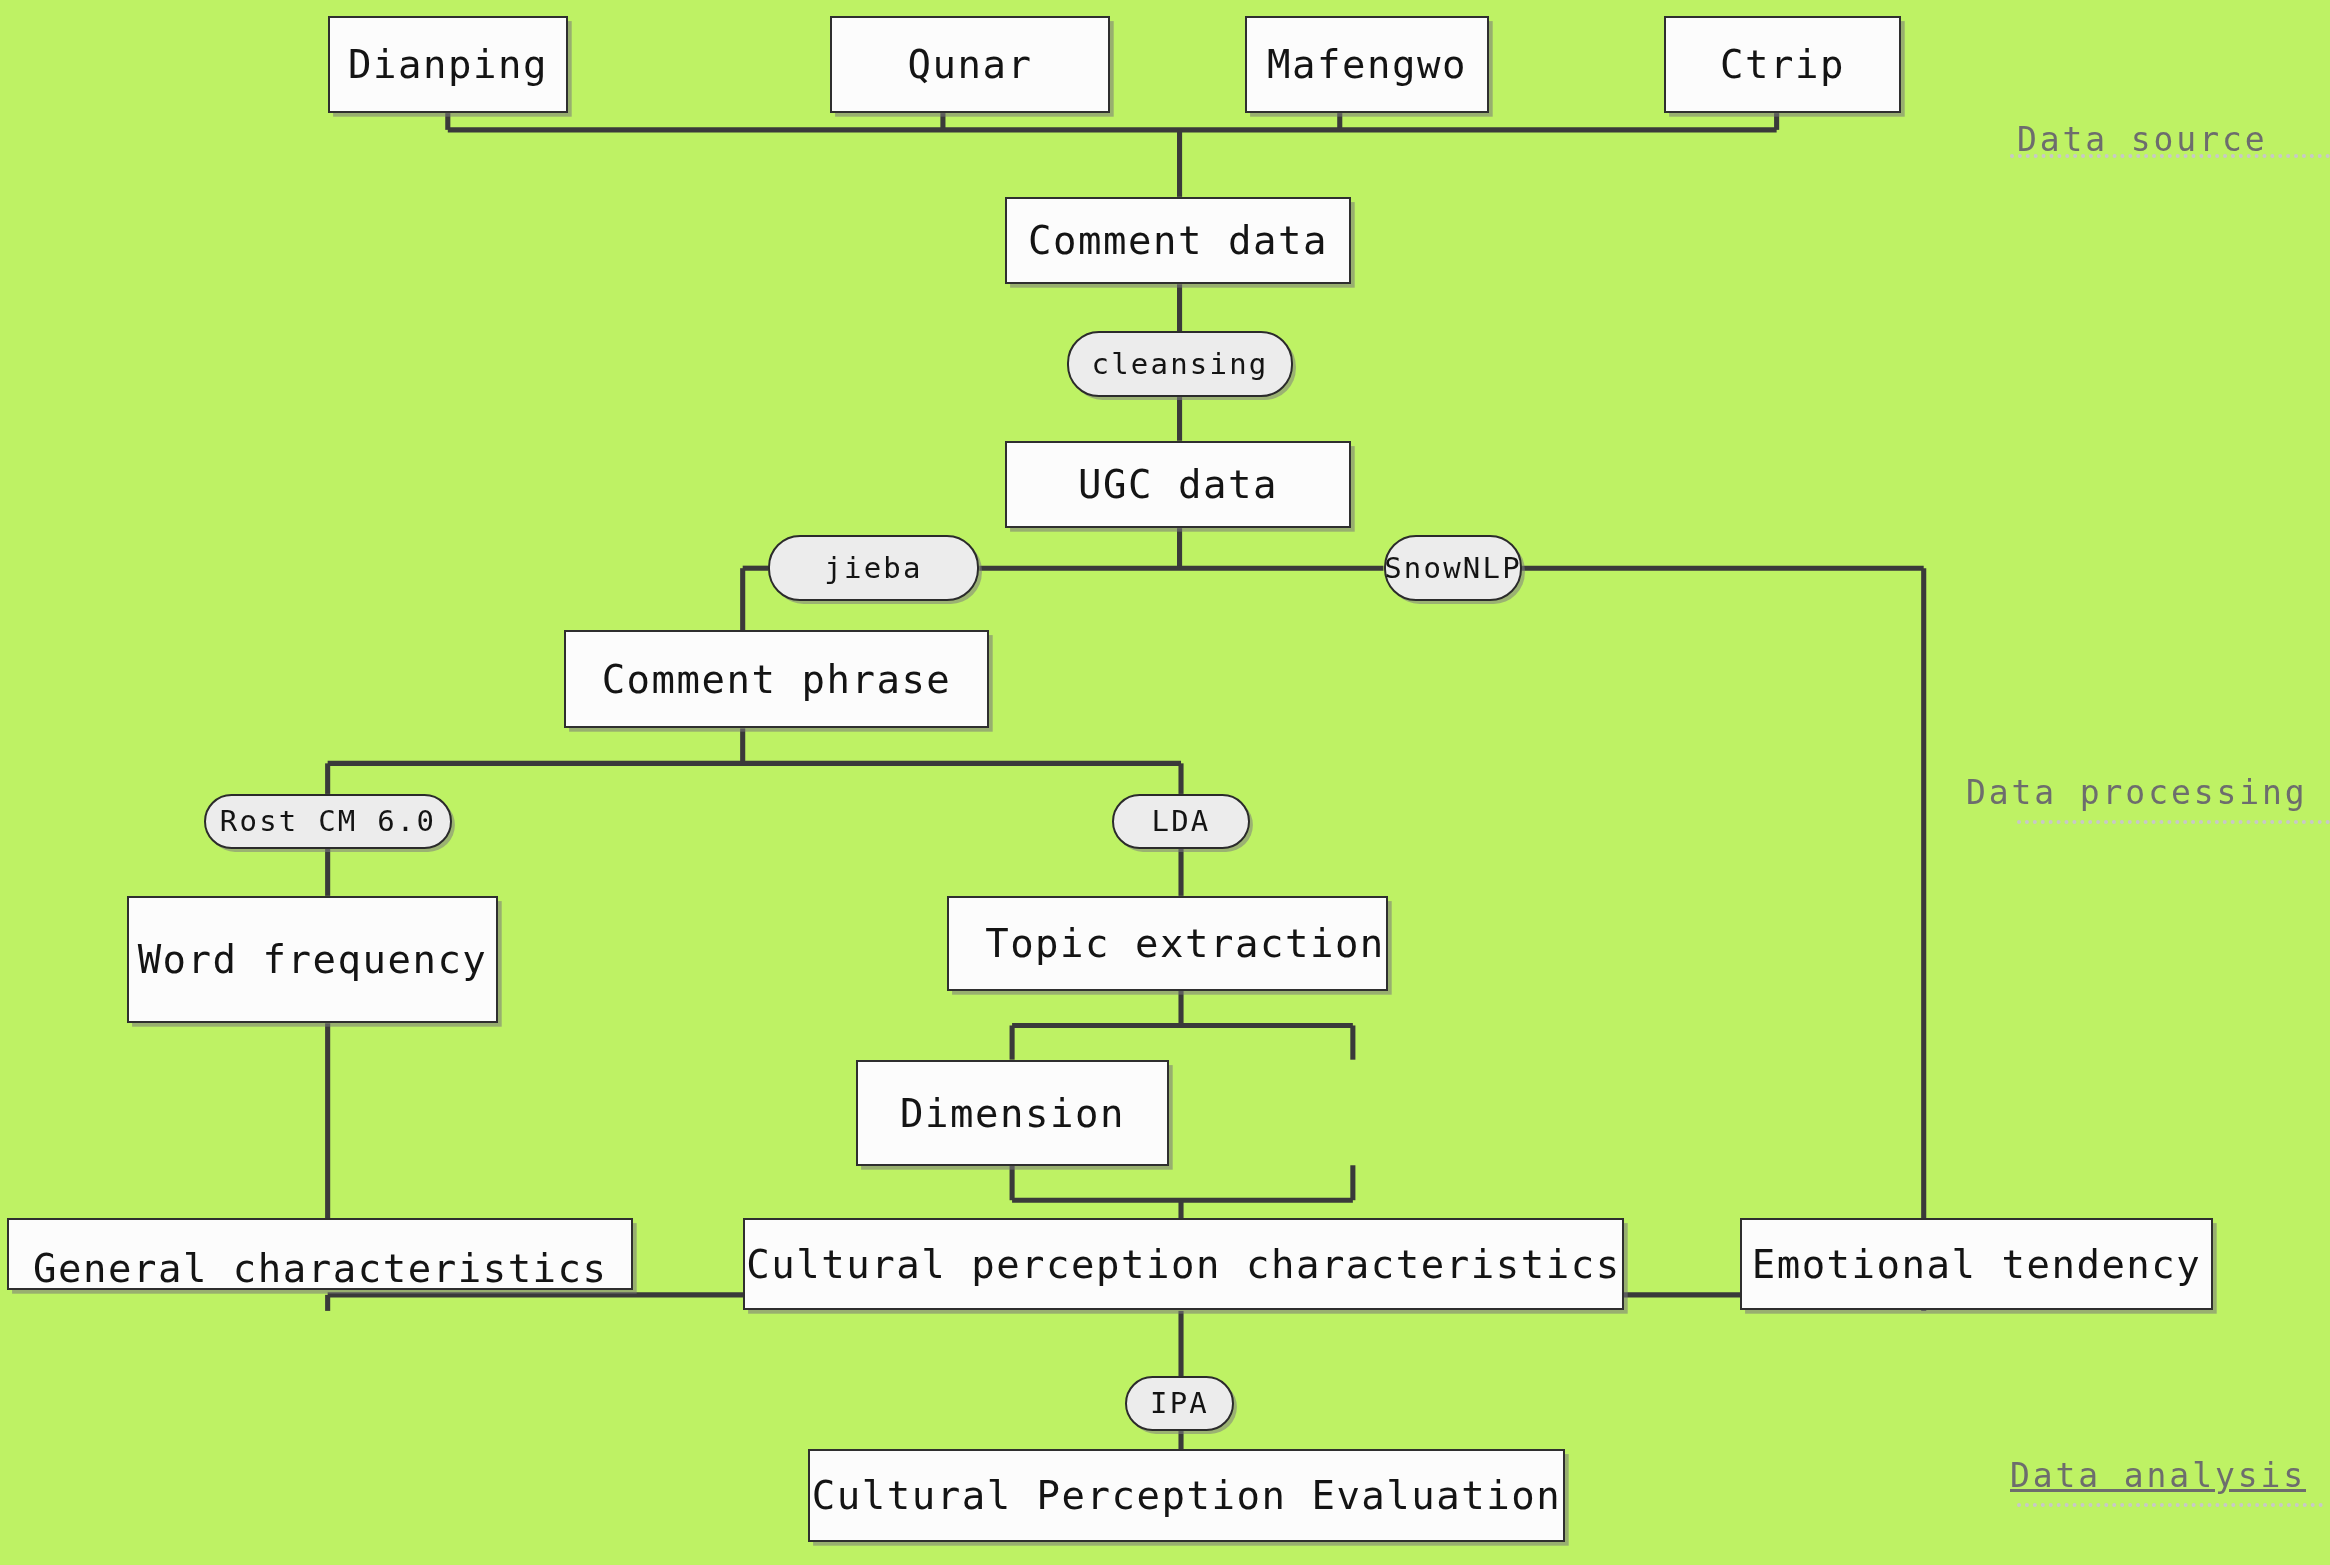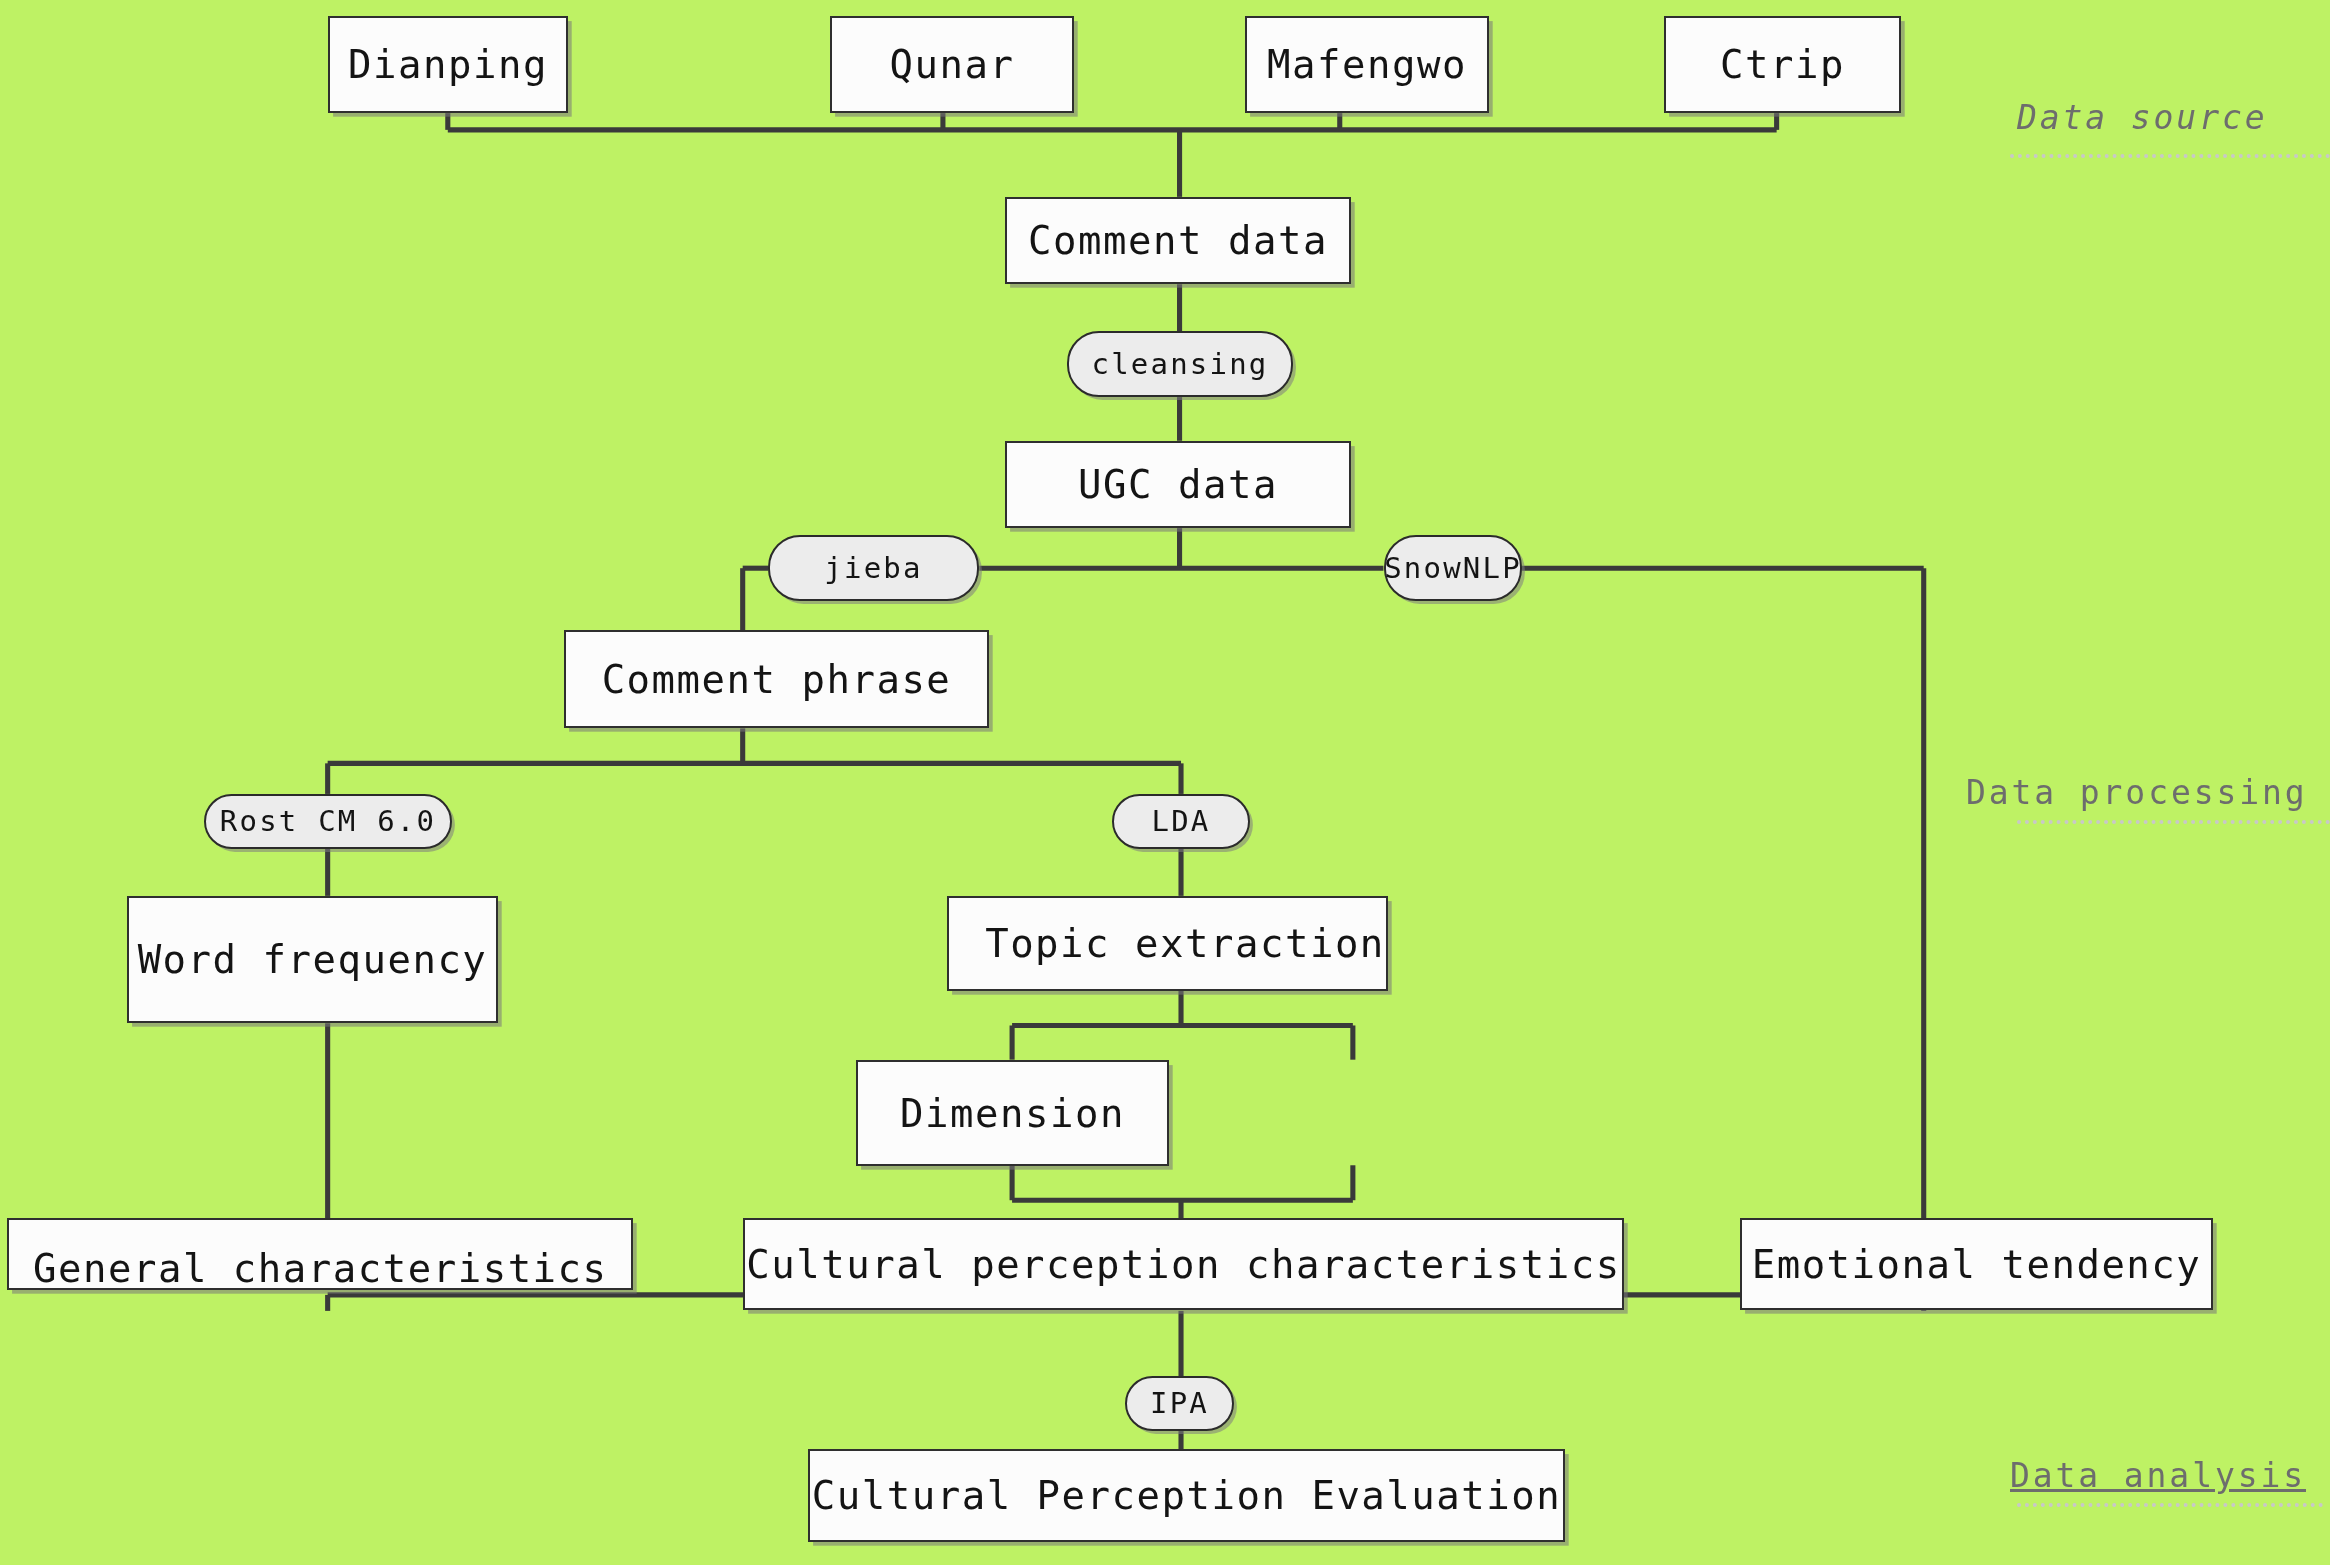--- a/index.html
+++ b/index.html
@@ -77,21 +77,21 @@
       <path d="M2642,1800 L2642,1778"></path>
       <path d="M450,1778 L2642,1778"></path>
 
       <path d="M1622,1965 L1622,1990"></path>
     </g>
   </svg>
 
   <div class="node rect" style="left:328px;top:16px;width:240px;height:97px;">
     <span class="lbl">Dianping</span>
   </div>
-  <div class="node rect" style="left:830px;top:16px;width:244px;height:97px;">
+  <div class="node rect" style="left:830px;top:16px;width:280px;height:97px;">
     <span class="lbl">Qunar</span>
   </div>
   <div class="node rect" style="left:1245px;top:16px;width:244px;height:97px;">
     <span class="lbl">Mafengwo</span>
   </div>
   <div class="node rect" style="left:1664px;top:16px;width:237px;height:97px;">
     <span class="lbl">Ctrip</span>
   </div>
 
   <div class="node rect" style="left:1005px;top:197px;width:346px;height:87px;">
@@ -152,21 +152,21 @@
   </div>
 
   <div class="node pill small" style="left:1125px;top:1376px;width:109px;height:55px;">
     <span class="lbl">IPA</span>
   </div>
 
   <div class="node rect" style="left:808px;top:1449px;width:757px;height:93px;">
     <span class="lbl">Cultural Perception Evaluation</span>
   </div>
 
-  <div class="stage-label" style="left:2017px;top:98px;font-style:italic;">Data source</div>
+  <div class="stage-label" style="left:2017px;top:120px;">Data source</div>
   <div class="stage-rule" style="left:2010px;top:154px;width:320px;"></div>
 
   <div class="stage-label" style="left:1966px;top:773px;">Data processing</div>
   <div class="stage-rule" style="left:2017px;top:820px;width:313px;"></div>
 
   <div class="stage-label" style="left:2010px;top:1456px;text-decoration:underline;">Data analysis</div>
   <div class="stage-rule" style="left:2017px;top:1503px;width:306px;"></div>
 
 </div>
 

